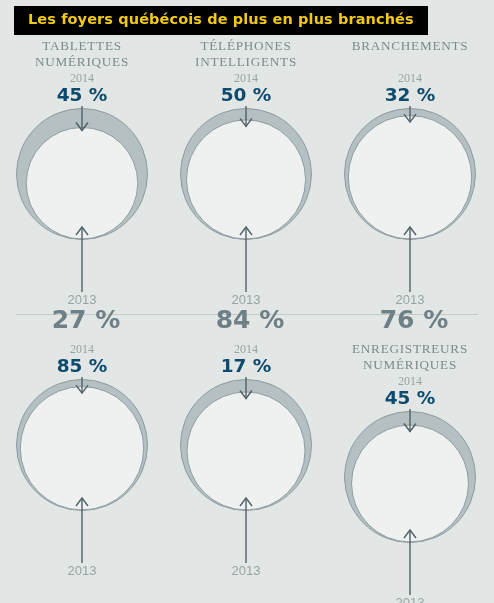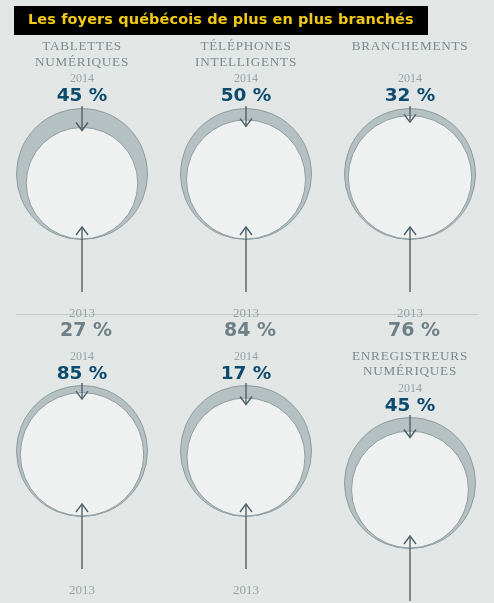--- a/index.html
+++ b/index.html
@@ -83,31 +83,31 @@
   }
   .pct-top {
     font-family: "DejaVu Sans", sans-serif;
     font-weight: bold;
     color: #0c4a6e;
     font-size: 18.5px;
     line-height: 1.05;
     margin-top: 0px;
   }
   .year-bot {
-    font-family: Liberation Serif, serif;
+    font-family: Liberation Sans, sans-serif;
     color: #96a3a4;
     font-size: 13px;
     line-height: 1.1;
-    margin-top: 14px;
+    margin-top: 1px;
   }
   .pct-bot {
     font-family: "DejaVu Sans", sans-serif;
     font-weight: bold;
     color: #6e7f86;
-    font-size: 19px;
+    font-size: 25px;
     line-height: 1.05;
     margin-left: 8px;
   }
 
   
   .donut-wrap {
     position: relative;
     width: 164px;
     height: 186px;
     margin-top: 1px;

